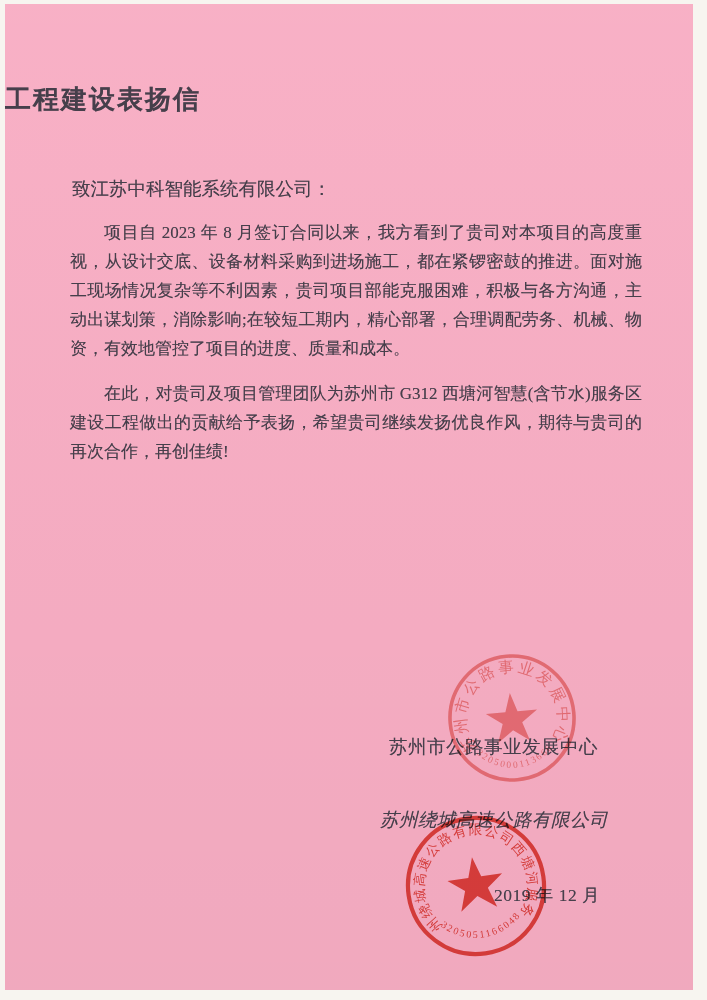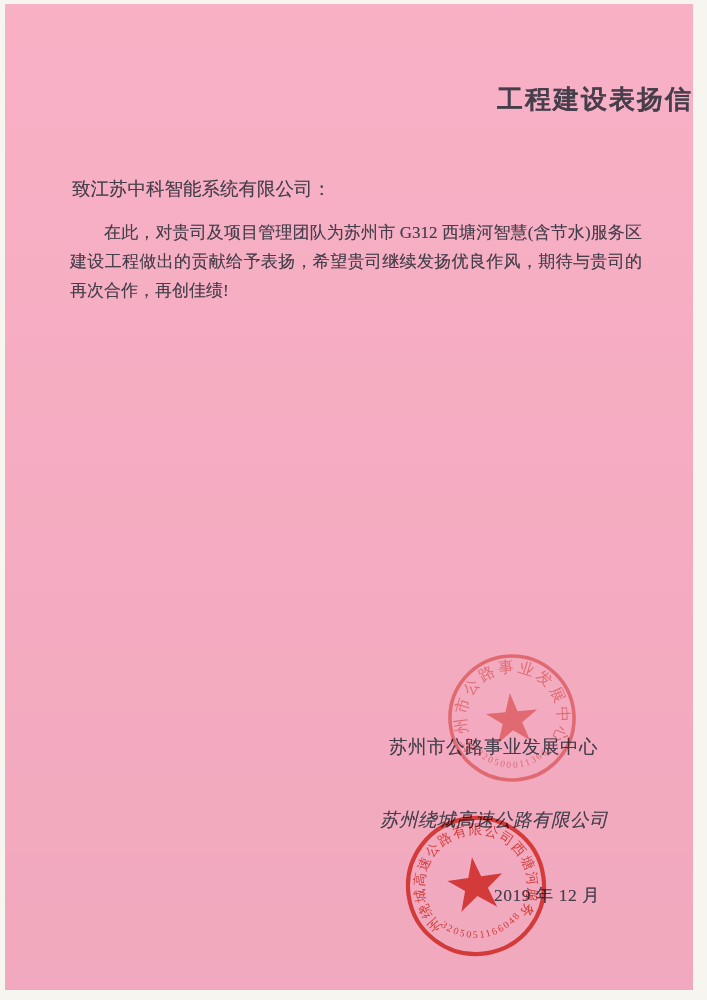--- a/index.html
+++ b/index.html
@@ -16,21 +16,21 @@
   }
   .paper {
     position: absolute;
     left: 5px; top: 4px; right: 14px; bottom: 10px;
     background: #f8aec4;
     background-image: linear-gradient(180deg, rgba(255,255,255,0.03) 0%, rgba(0,0,0,0.015) 60%, rgba(0,0,0,0.03) 100%);
   }
   .title {
     position: absolute;
     left: 0; right: 0; top: 78px;
-    text-align: right;
+    text-align: left;
     font-size: 26px;
     font-weight: bold;
     letter-spacing: 2px;
     color: #463f4b;
     text-shadow: 0 0 0.6px rgba(70,63,75,0.55);
   }
   .salutation {
     position: absolute;
     left: 67px; top: 172px;
     font-size: 18.5px;
@@ -74,20 +74,21 @@
 <body>
 
 <div class="scan">
   <div class="paper">
 
     <div class="title">工程建设表扬信</div>
 
     <div class="salutation">致江苏中科智能系统有限公司：</div>
 
     <div class="bodytext">
+      <p>项目自 2023 年 8 月签订合同以来，我方看到了贵司对本项目的高度重视，从设计交底、设备材料采购到进场施工，都在紧锣密鼓的推进。面对施工现场情况复杂等不利因素，贵司项目部能克服困难，积极与各方沟通，主动出谋划策，消除影响;在较短工期内，精心部署，合理调配劳务、机械、物资，有效地管控了项目的进度、质量和成本。</p>
       <p class="last">在此，对贵司及项目管理团队为苏州市 G312 西塘河智慧(含节水)服务区建设工程做出的贡献给予表扬，希望贵司继续发扬优良作风，期待与贵司的再次合作，再创佳绩!</p>
     </div>
 
     <div class="sig sig-org1">苏州市公路事业发展中心</div>
     <div class="sig sig-org2">苏州绕城高速公路有限公司</div>
     <div class="sig sig-date">2019 年 12 月</div>
 
     <svg class="seal seal-1" width="140" height="140" viewBox="0 0 140 140" xmlns="http://www.w3.org/2000/svg" xmlns:xlink="http://www.w3.org/1999/xlink">
       <defs>
         <path id="s1-ring" d="M 32.3 96.4 A 46 46 0 1 1 107.7 96.4" fill="none"></path>

